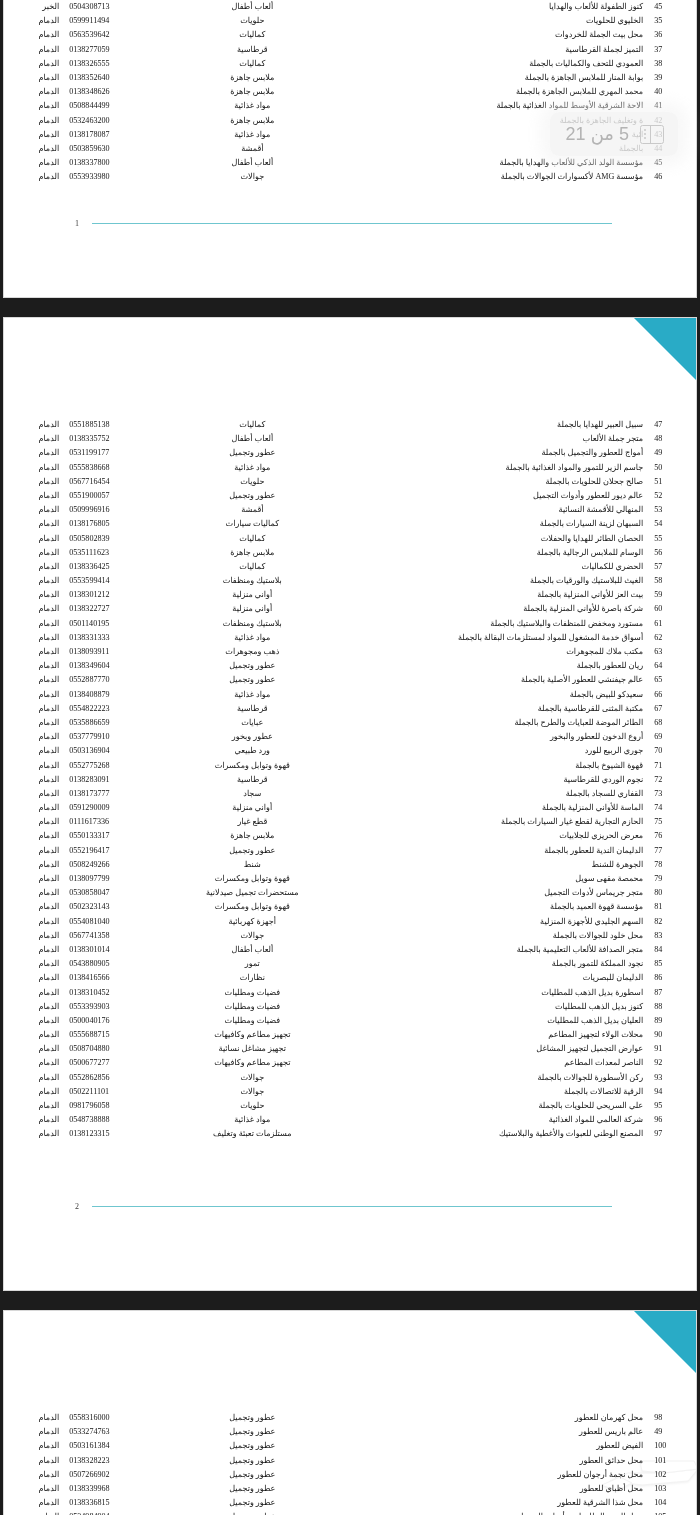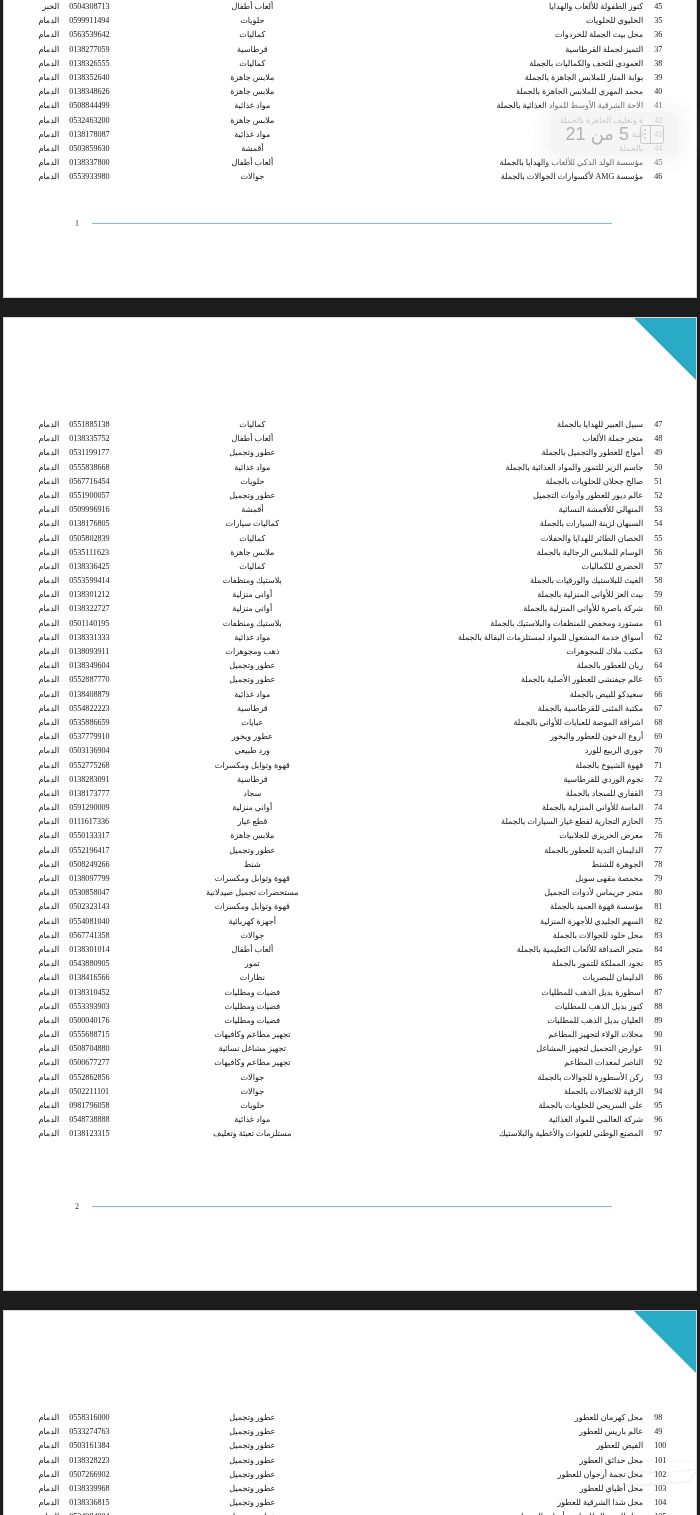--- a/index.html
+++ b/index.html
@@ -386,21 +386,21 @@
           </tr>
           <tr>
             <td class="c-num">67</td>
             <td class="c-name">مكتبة المثنى للقرطاسية بالجملة</td>
             <td class="c-cat">قرطاسية</td>
             <td class="c-phone">0554822223</td>
             <td class="c-city">الدمام</td>
           </tr>
           <tr>
             <td class="c-num">68</td>
-            <td class="c-name">اشراقة الموضة للعبايات للأواني بالجملة</td>
+            <td class="c-name">الطائر الموضة للعبايات والطرح بالجملة</td>
             <td class="c-cat">عبايات</td>
             <td class="c-phone">0535886659</td>
             <td class="c-city">الدمام</td>
           </tr>
           <tr>
             <td class="c-num">69</td>
             <td class="c-name">أروع الدخون للعطور والبخور</td>
             <td class="c-cat">عطور وبخور</td>
             <td class="c-phone">0537779910</td>
             <td class="c-city">الدمام</td>

